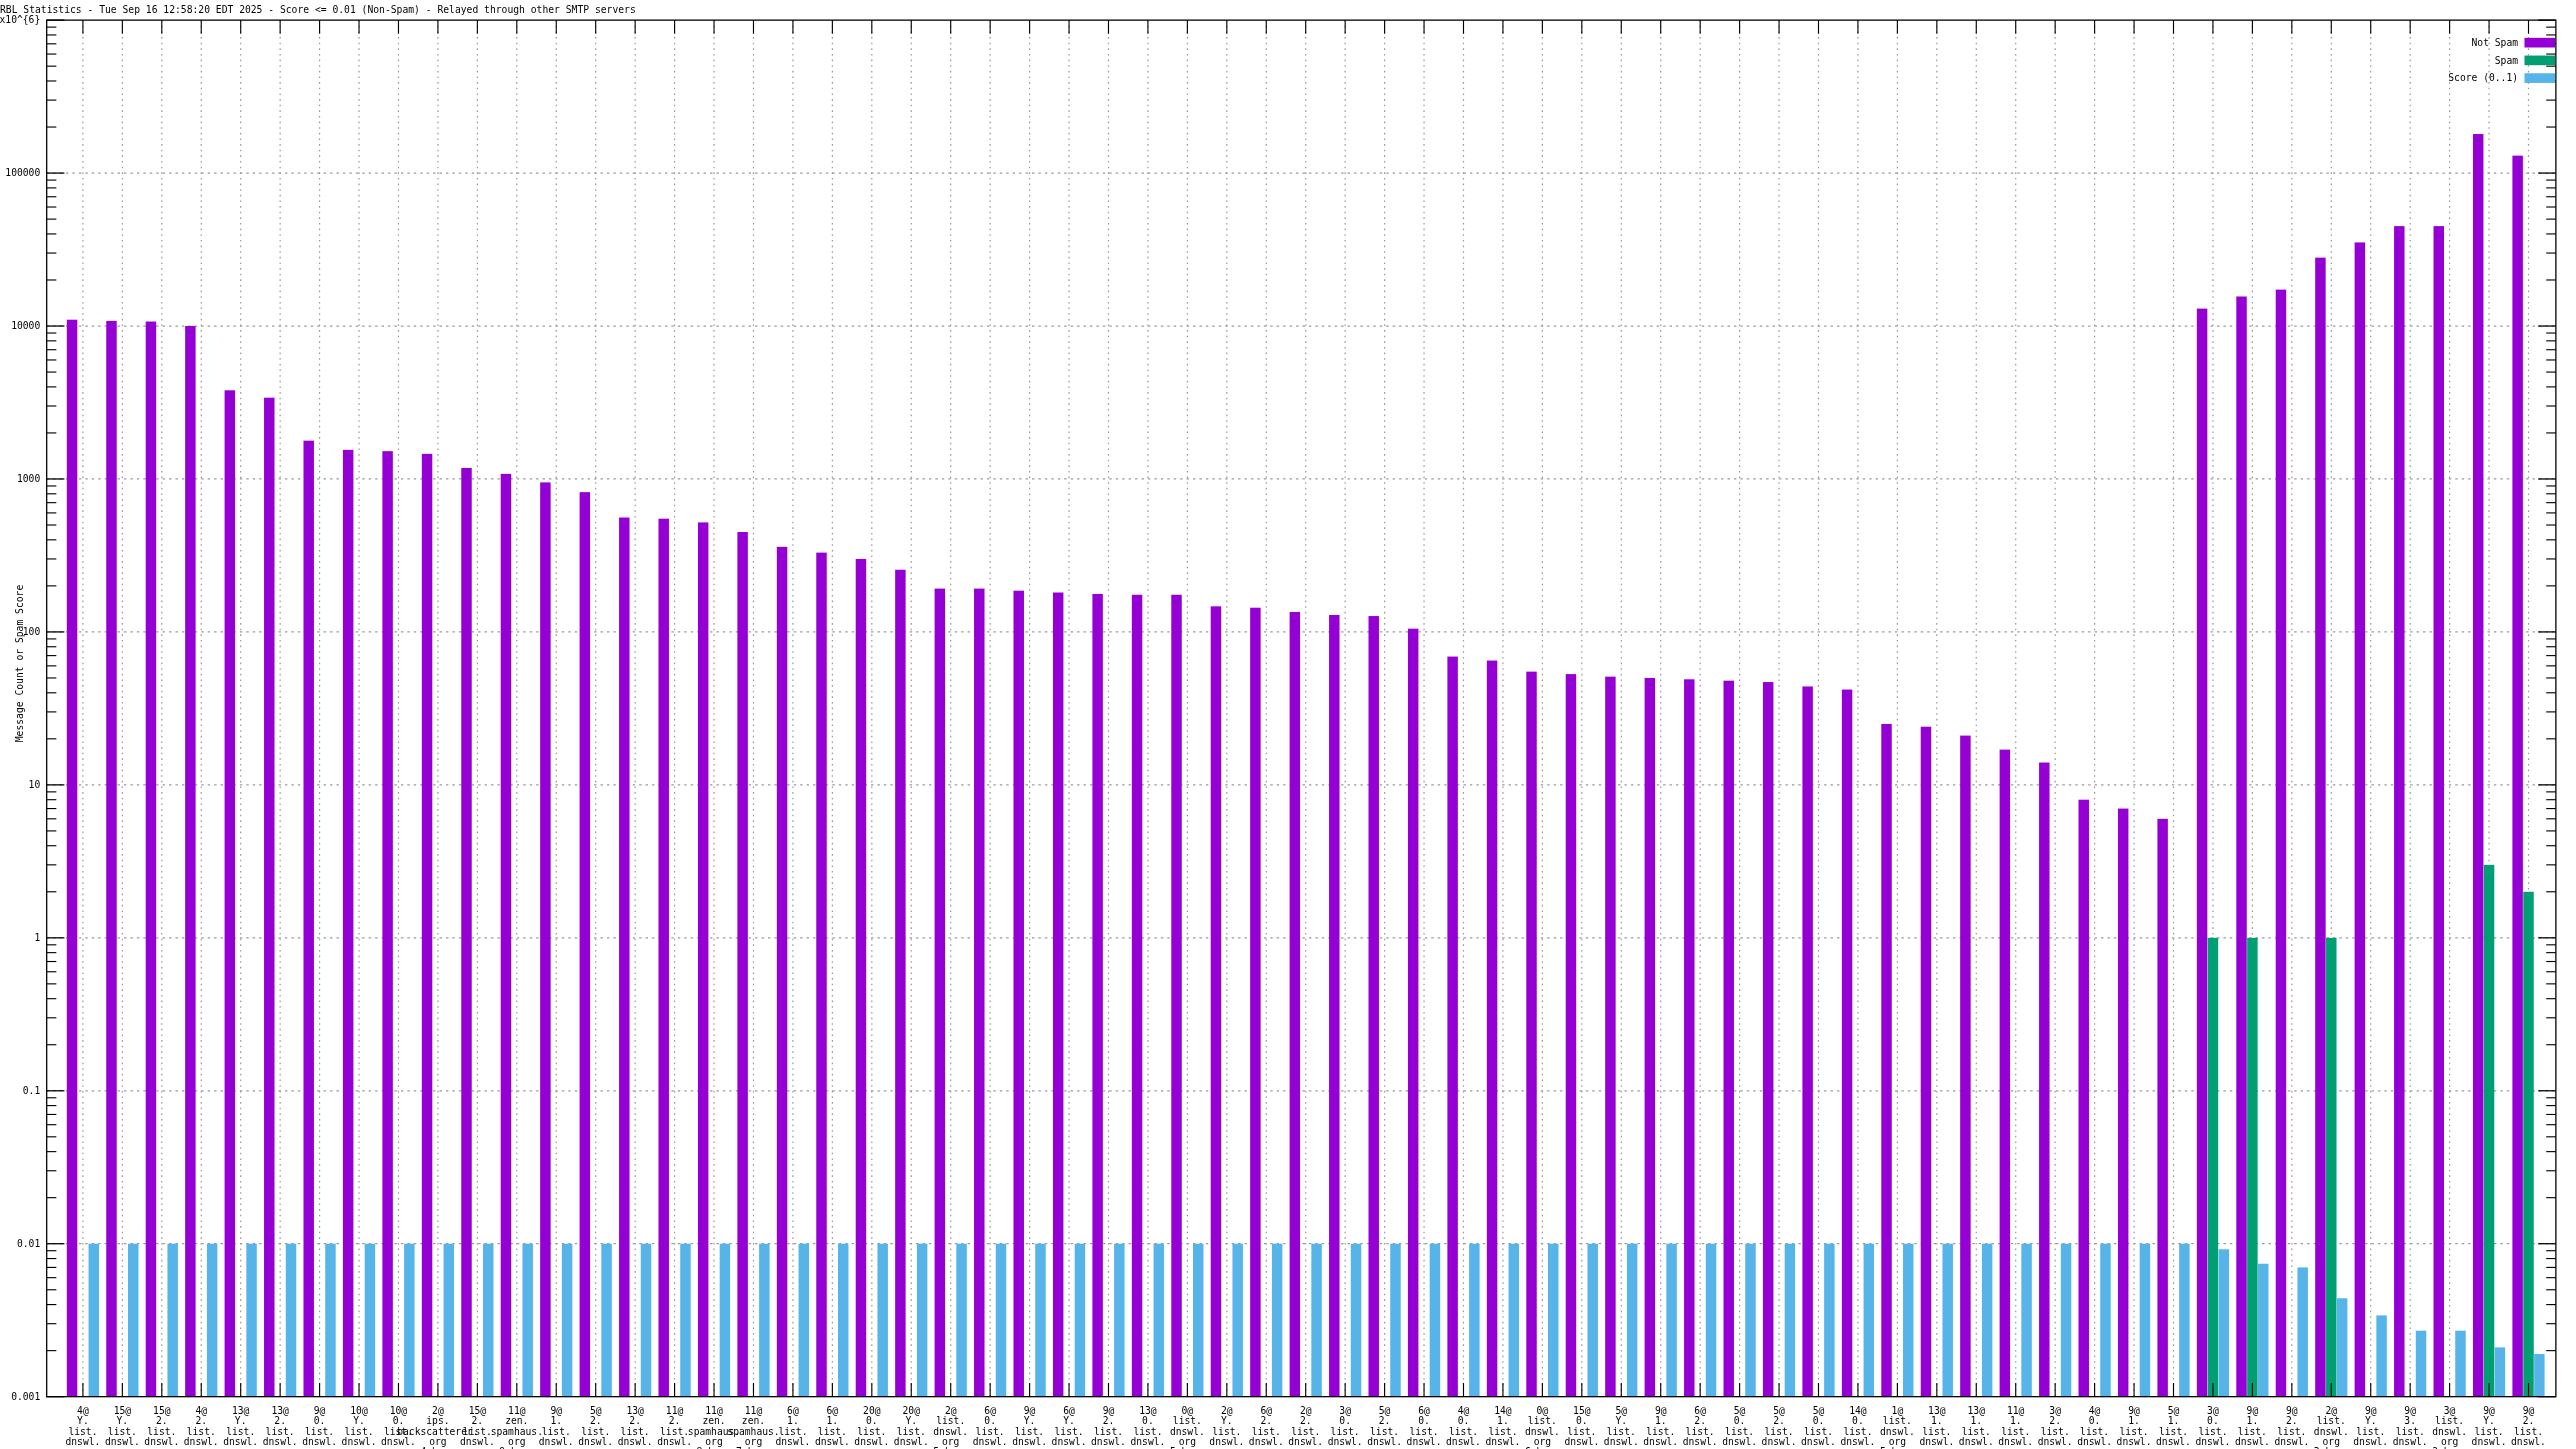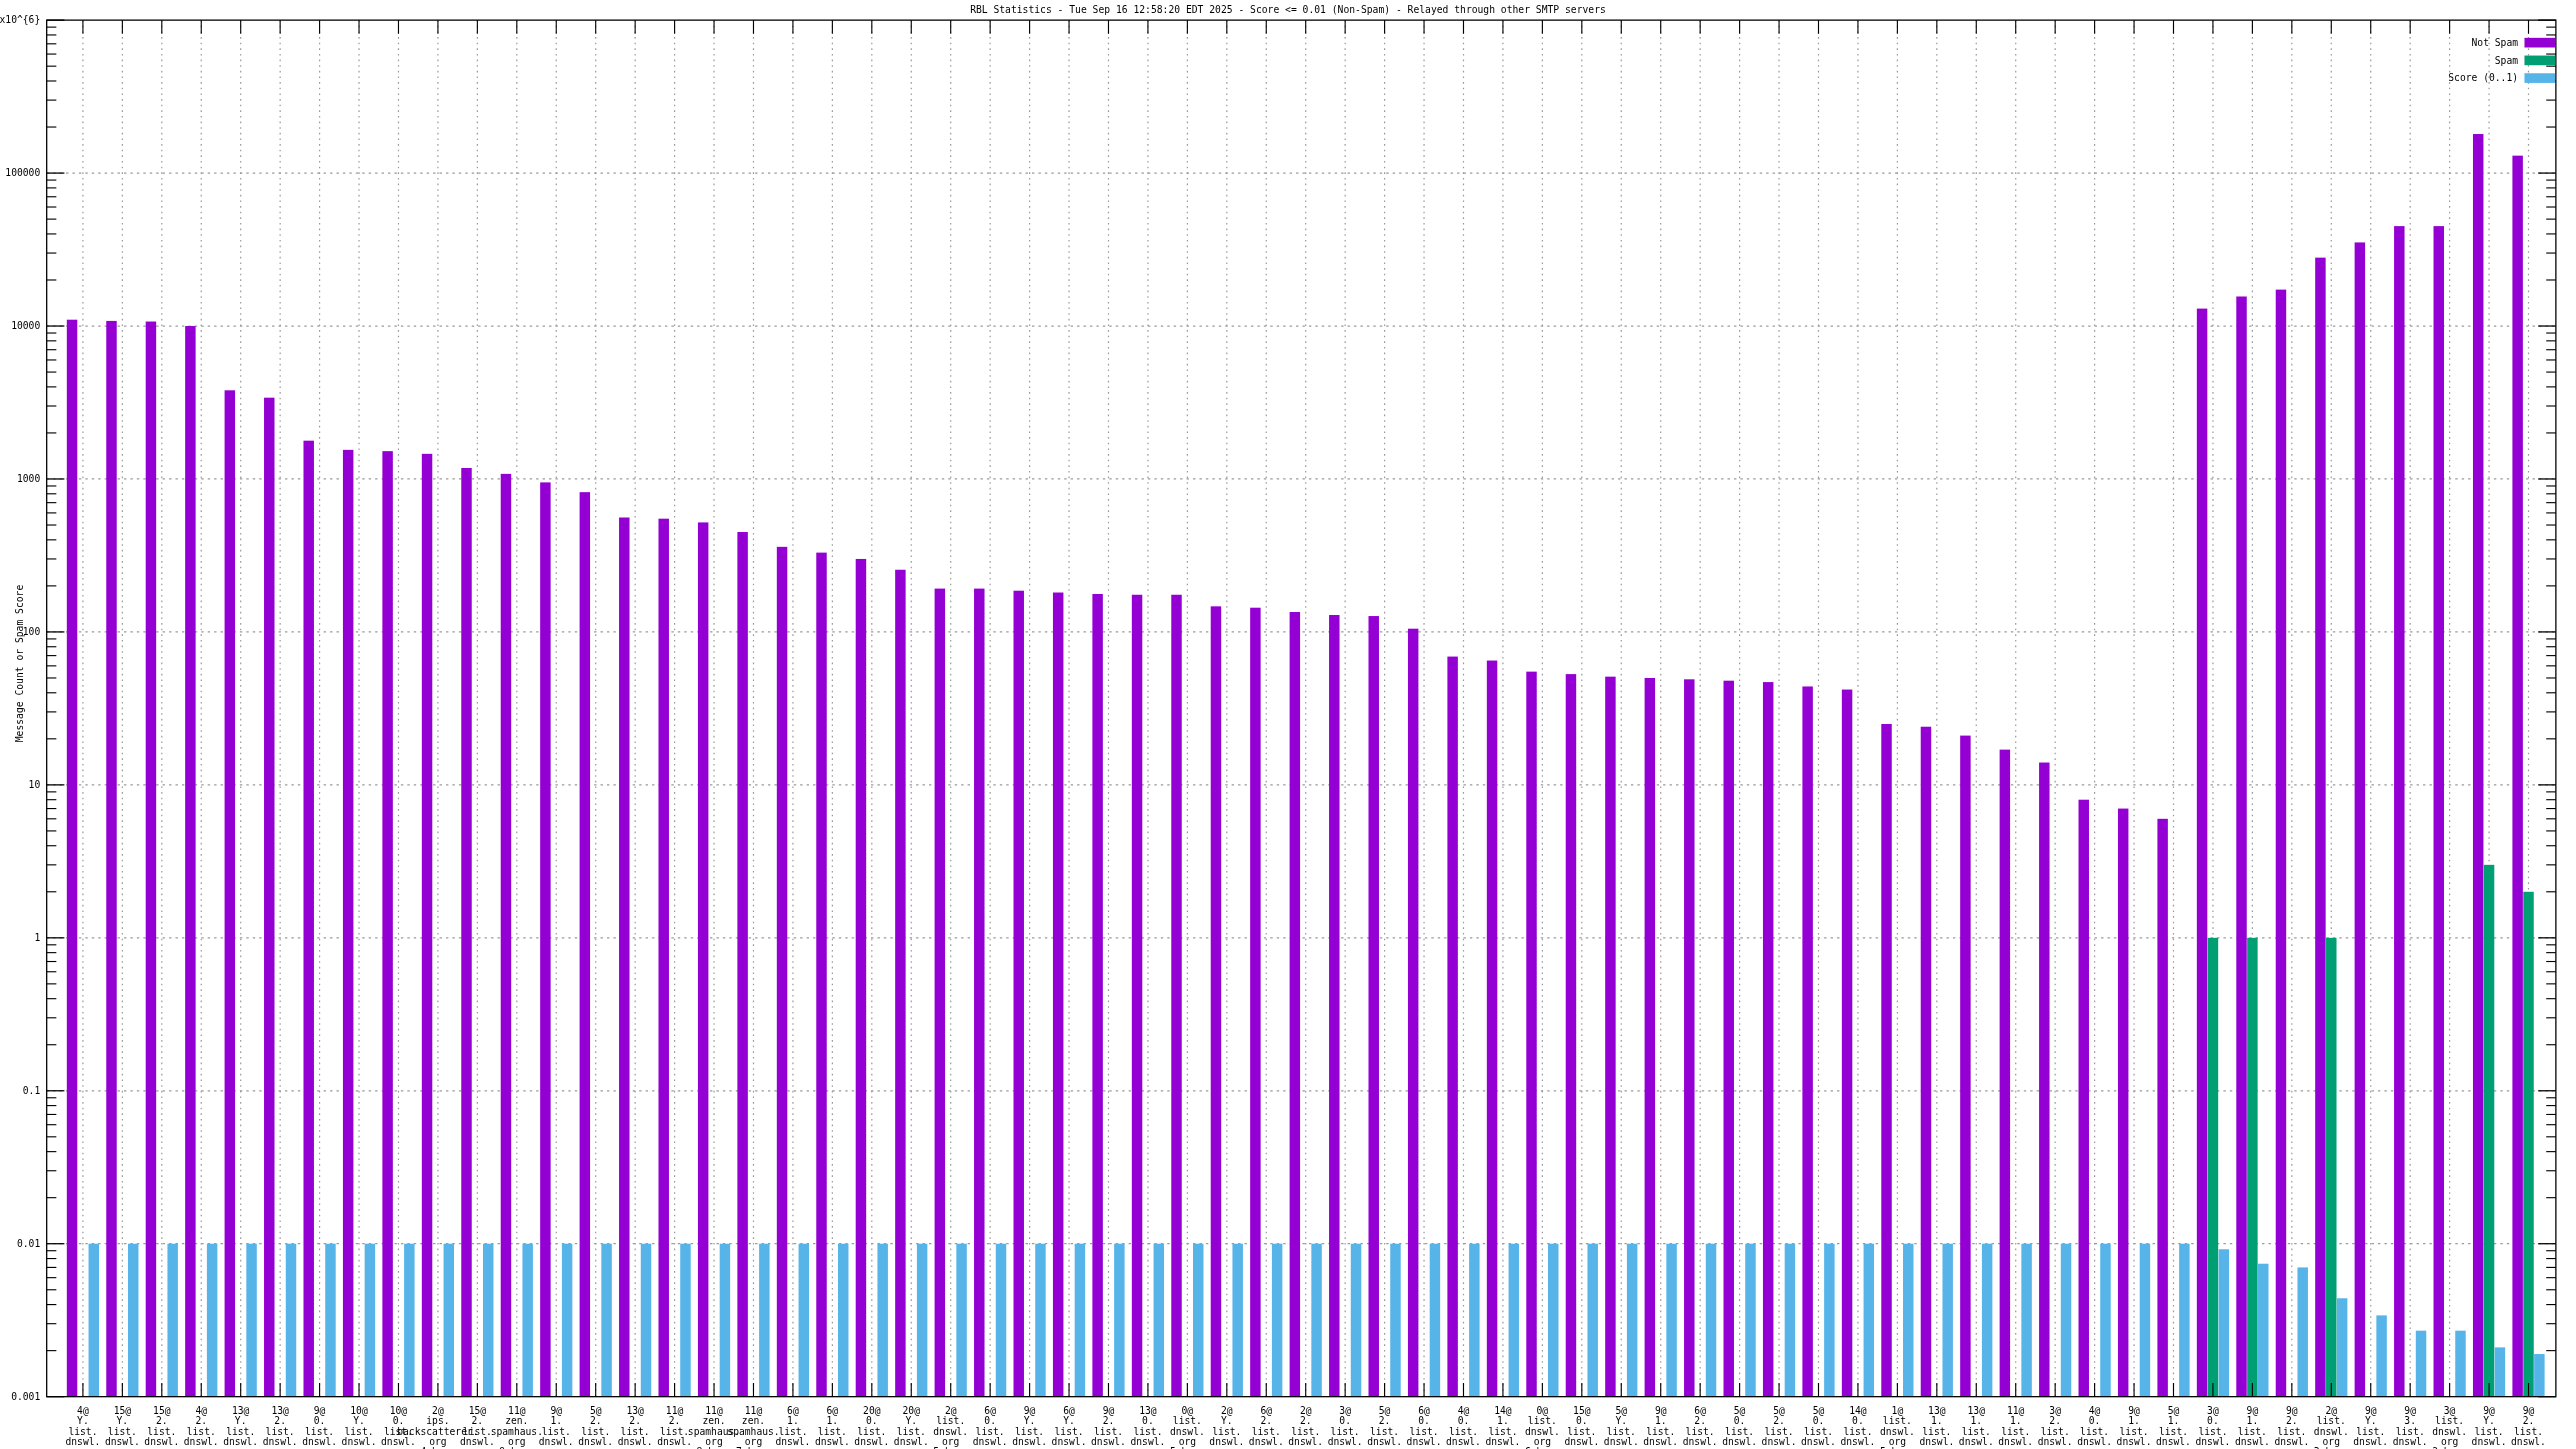--- a/index.html
+++ b/index.html
@@ -1,18 +1,18 @@
 <!DOCTYPE html>
 <html style="font-size:13px"><head>
 <meta charset="utf-8">
 <style>
   html,body{margin:0;padding:0;background:#fff;}
   .chart{position:relative;width:2576px;height:1449px;background:#ffffff;
          font-family:"DejaVu Sans Mono","Liberation Mono",monospace;color:#000;}
-  .chart-title{position:absolute;top:4px;left:0;width:2576px;text-align:center;
+  .chart-title{position:absolute;top:4px;left:0;width:2576px;text-align:left;
          font-size:9.7px;white-space:pre;}
   .y-axis-label{position:absolute;left:-69px;top:658px;width:177px;text-align:center;
          font-size:9.7px;transform:rotate(-90deg);}
   svg{position:absolute;left:0;top:0;}
   text{font-family:"DejaVu Sans Mono","Liberation Mono",monospace;}
 </style>
 </head>
 <body>
 
 <div class="chart">

